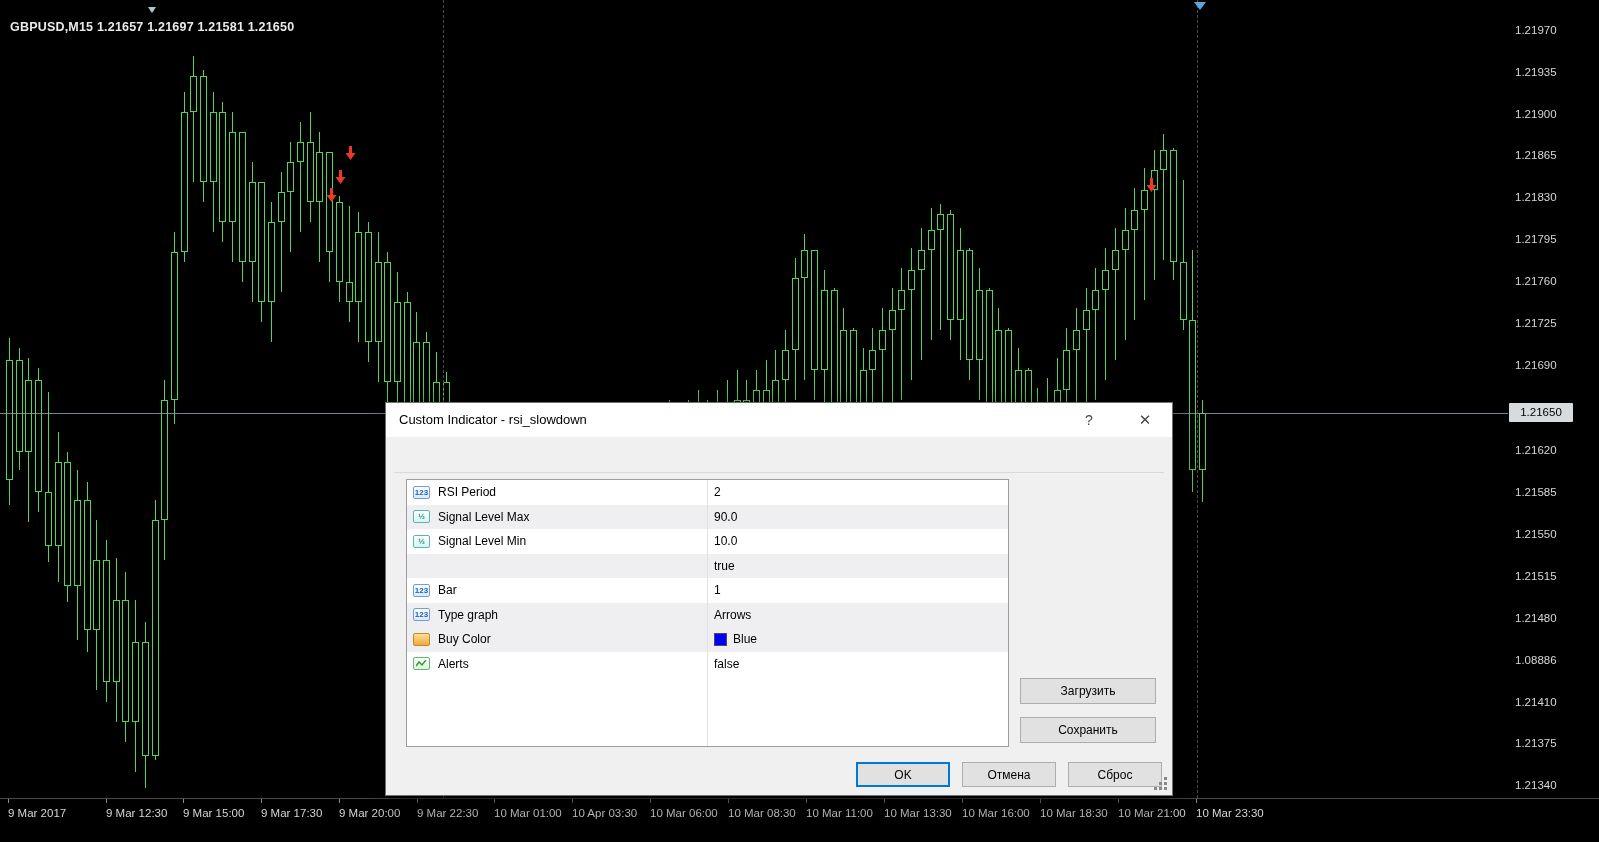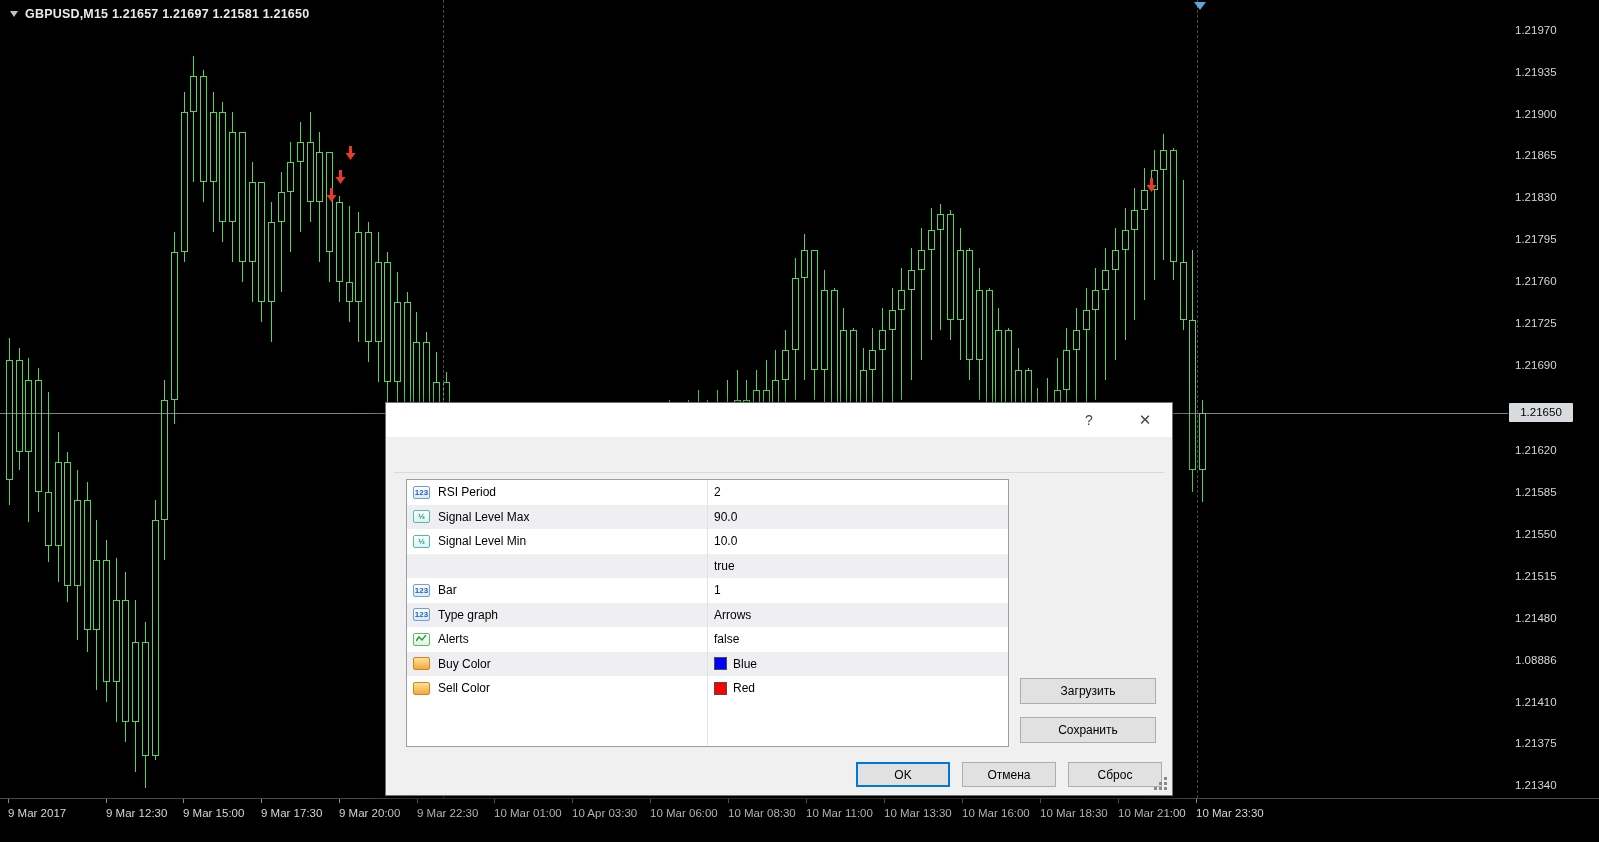--- a/index.html
+++ b/index.html
@@ -7,21 +7,21 @@
           font-family:"Liberation Sans","DejaVu Sans",sans-serif;-webkit-font-smoothing:antialiased;}
 
   
   #chart{position:absolute;left:0;top:0;width:1508px;height:798px;overflow:hidden;}
   .candle-wick{position:absolute;width:1px;}
   .candle-body{position:absolute;width:7px;border:1px solid;background:#000;box-sizing:border-box;}
   .vsep{position:absolute;top:0;bottom:0;width:0;border-left:1px dashed #4a4a4a;}
   #price-line{position:absolute;left:0;width:100%;height:1px;background:#8fa6b8;opacity:.8;}
   .sig-arrow{position:absolute;width:11px;height:14px;}
   #symbol-info{position:absolute;left:10px;top:7px;color:#eaeaea;font-size:12.5px;font-weight:bold;
-               letter-spacing:.2px;display:flex;align-items:center;gap:7px;z-index:5;}
+               letter-spacing:.2px;display:flex;align-items:center;gap:7px;z-index:5;flex-direction:column;}
   .sym-marker{width:0;height:0;border-left:4px solid transparent;border-right:4px solid transparent;
               border-top:6px solid #b8c4cc;}
   #scroll-marker{position:absolute;top:2px;width:0;height:0;border-left:6px solid transparent;
                  border-right:6px solid transparent;border-top:8px solid #5aa7dd;}
 
   
   #price-axis{position:absolute;left:1508px;top:0;width:91px;height:798px;background:#000;}
   .pa-label{position:absolute;left:7px;height:16px;line-height:16px;font-size:11.5px;color:#d6d6d6;}
   #price-tag{position:absolute;left:1px;width:64px;height:19px;line-height:19px;background:#d8dbde;
              color:#000;font-size:11.5px;text-align:center;border-radius:1px;}
@@ -407,20 +407,21 @@
       <div class="ta-tick" style="left: 1040px;"></div>
       <div class="ta-label" style="left: 1040px;">10 Mar 18:30</div>
       <div class="ta-tick" style="left: 1118px;"></div>
       <div class="ta-label" style="left: 1118px;">10 Mar 21:00</div>
       <div class="ta-tick" style="left: 1196px;"></div>
       <div class="ta-label" style="left: 1196px;">10 Mar 23:30</div>
     </div>
 
   <div id="dialog">
     <div id="dlg-titlebar">
+      <div id="dlg-title">Custom Indicator - rsi_slowdown</div>
       <div id="dlg-help" class="dlg-sysbtn">?</div>
       <div id="dlg-close" class="dlg-sysbtn">✕</div>
     </div>
 
     <div id="tabline"></div>
 
     <div id="param-table">
       <div id="pt-rows">
           <div class="pt-row">
             <div class="pt-name">
@@ -463,53 +464,43 @@
               <span>1</span>
             </div>
           </div>
           <div class="pt-row alt">
             <div class="pt-name">
               <span class="pt-icon int">123</span>
               <span>Type graph</span>
             </div>
             <div class="pt-value">
               <span>Arrows</span>
+            </div>
+          </div>
+          <div class="pt-row alt">
+            <div class="pt-name">
+              <span class="pt-icon color"></span>
+              <span>Buy Color</span>
+            </div>
+            <div class="pt-value">
+              <span class="swatch" style="background: rgb(0, 0, 255);"></span>
+              <span>Blue</span>
             </div>
           </div>
           <div class="pt-row">
             <div class="pt-name">
               <span class="pt-icon bool">
                 <svg width="11" height="8" viewBox="0 0 11 8">
                   <polyline points="0,6 3,2 6,5 10,0" fill="none" stroke="#2e9e3a" stroke-width="1.5"></polyline>
                 </svg>
               </span>
               <span>Alerts</span>
             </div>
             <div class="pt-value">
               <span>false</span>
-            </div>
-          </div>
-          <div class="pt-row alt">
-            <div class="pt-name">
-              <span class="pt-icon color"></span>
-              <span>Buy Color</span>
-            </div>
-            <div class="pt-value">
-              <span class="swatch" style="background: rgb(0, 0, 255);"></span>
-              <span>Blue</span>
-            </div>
-          </div>
-          <div class="pt-row">
-            <div class="pt-name">
-              <span class="pt-icon color"></span>
-              <span>Sell Color</span>
-            </div>
-            <div class="pt-value">
-              <span class="swatch" style="background: rgb(255, 0, 0);"></span>
-              <span>Red</span>
             </div>
           </div>
         </div>
       <div class="pt-col-sep"></div>
     </div>
 
     <div id="btn-load" class="btn">Загрузить</div>
     <div id="btn-save" class="btn">Сохранить</div>
     <div id="btn-ok" class="btn">OK</div>
     <div id="btn-cancel" class="btn">Отмена</div>

